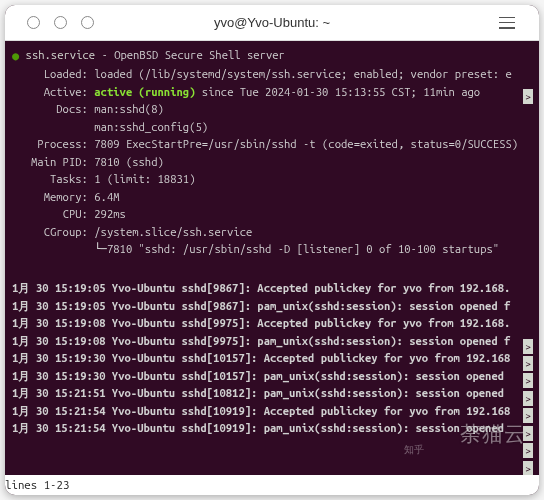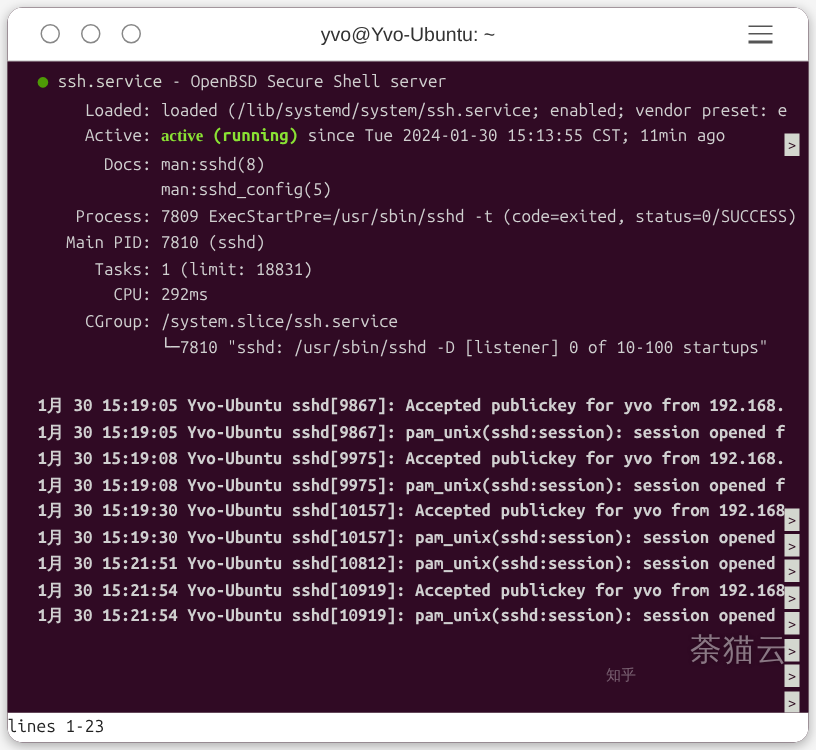--- a/index.html
+++ b/index.html
@@ -65,32 +65,32 @@
   height: 1.5px;
   background: #555;
 }
 .terminal {
   flex: 1;
   background: #300a24;
   color: #d0d0d0;
   font-family: "Ubuntu Mono", "DejaVu Sans Mono", Menlo, monospace;
   font-size: 11.3px;
   line-height: 1.55;
-  padding: 5px 8px 0 20px;
+  padding: 5px 8px 0 7px;
   overflow: hidden;
   position: relative;
 }
 .dot-green {
   color: #4e9a06;
   font-size: 12px;
   vertical-align: middle;
 }
 .service-title { color: #d3d7cf; }
 .kv-line { white-space: pre; }
-.active { color: #8ae234; font-weight: bold; font-family: Liberation Serif, serif; }
+.active { color: #8ae234; font-weight: bold; }
 .running { color: #8ae234; font-weight: bold; }
 .arrow-block {
   position: absolute;
   right: 6px;
   top: 48px;
   width: 10px;
   height: 15px;
   background: #d3d7cf;
   color: #2c0a1e;
   font-size: 10px;
@@ -159,20 +159,21 @@
 
   <div class="terminal">
     <div class="kv-line"><span class="dot-green">●</span> <span class="service-title">ssh.service</span> - <span>OpenBSD Secure Shell server</span></div>
     <div class="kv-line">     <span>Loaded: loaded (/lib/systemd/system/ssh.service; enabled; vendor preset: e</span></div>
     <div class="kv-line">     <span>Active: </span><span class="active">active</span><span class="running"> (running)</span><span> since Tue 2024-01-30 15:13:55 CST; 11min ago</span></div>
     <div class="kv-line">       <span>Docs: man:sshd(8)</span></div>
     <div class="kv-line">             <span>man:sshd_config(5)</span></div>
     <div class="kv-line">    <span>Process: 7809 ExecStartPre=/usr/sbin/sshd -t (code=exited, status=0/SUCCESS)</span></div>
     <div class="kv-line">   <span>Main PID: 7810 (sshd)</span></div>
     <div class="kv-line">      <span>Tasks: 1 (limit: 18831)</span></div>
+    <div class="kv-line">     <span>Memory: 6.4M</span></div>
     <div class="kv-line">        <span>CPU: 292ms</span></div>
     <div class="kv-line">     <span>CGroup: /system.slice/ssh.service</span></div>
     <div class="kv-line">             <span>└─7810 "sshd: /usr/sbin/sshd -D [listener] 0 of 10-100 startups"</span></div>
     <div class="kv-line">&nbsp;</div>
     <div class="logs">
       <div class="log-line bold">1月 30 15:19:05 Yvo-Ubuntu sshd[9867]: Accepted publickey for yvo from 192.168.</div>
       <div class="log-line bold">1月 30 15:19:05 Yvo-Ubuntu sshd[9867]: pam_unix(sshd:session): session opened f</div>
       <div class="log-line bold">1月 30 15:19:08 Yvo-Ubuntu sshd[9975]: Accepted publickey for yvo from 192.168.</div>
       <div class="log-line bold">1月 30 15:19:08 Yvo-Ubuntu sshd[9975]: pam_unix(sshd:session): session opened f</div>
       <div class="log-line bold">1月 30 15:19:30 Yvo-Ubuntu sshd[10157]: Accepted publickey for yvo from 192.168</div>

